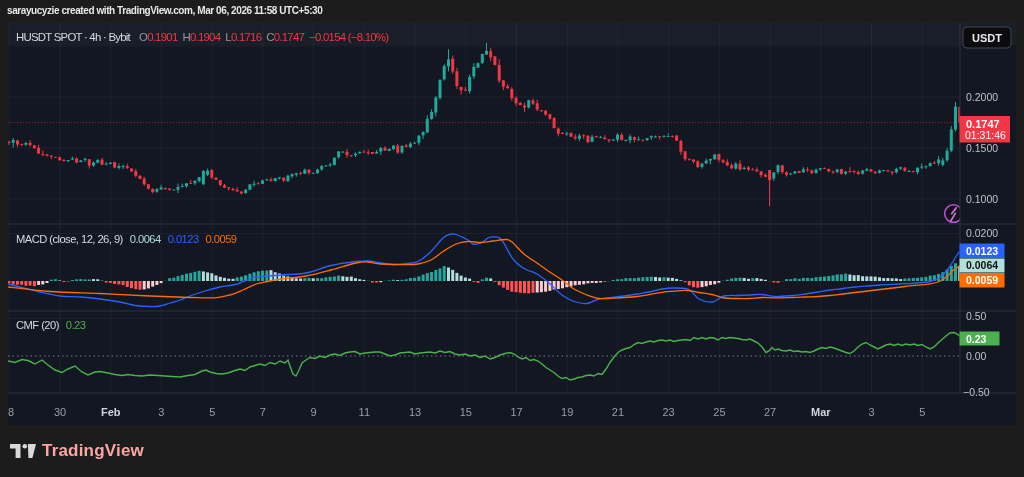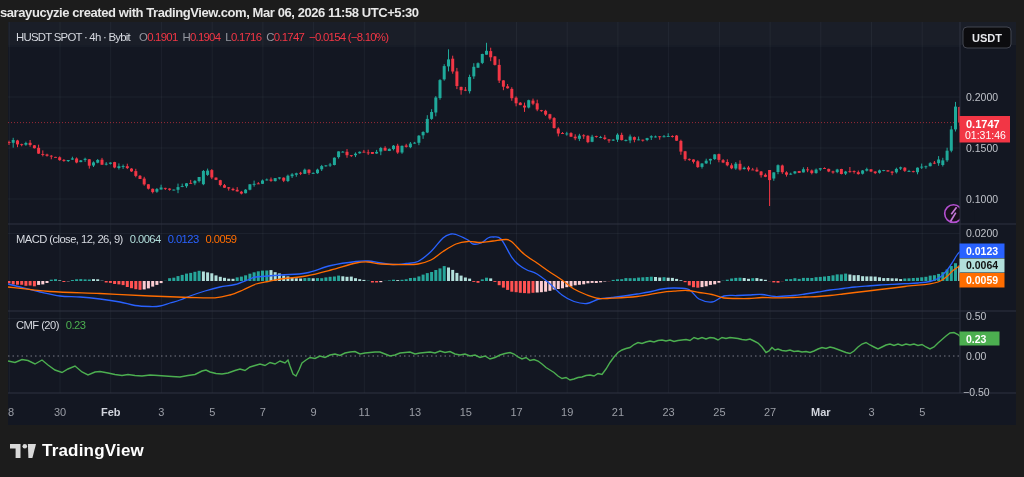--- a/index.html
+++ b/index.html
@@ -1,17 +1,17 @@
 <!DOCTYPE html>
 <html><head><meta charset="utf-8"><style>
 *{margin:0;padding:0;box-sizing:border-box}
 body{width:1024px;height:477px;background:#1c1c1c;font-family:'Liberation Sans',sans-serif;overflow:hidden;position:relative}
 </style></head>
 <body>
-<div style="position:absolute;left:0;top:5px;font-size:13px;font-weight:bold;letter-spacing:-0.42px;color:#e8e8e8">sarayucyzie created with TradingView.com, Mar 06, 2026 11:58 UTC+5:30</div>
+<div style="position:absolute;left:7px;top:5px;font-size:10px;font-weight:bold;letter-spacing:-0.42px;color:#e8e8e8">sarayucyzie created with TradingView.com, Mar 06, 2026 11:58 UTC+5:30</div>
 <div style="position:absolute;left:8px;top:22px;width:1008px;height:403px"><svg width="1008" height="403" viewBox="8 22 1008 403" xmlns="http://www.w3.org/2000/svg" font-family="'Liberation Sans',sans-serif">
 <rect x="8" y="22" width="1008" height="403" fill="#131722"></rect>
 <rect x="8" y="22" width="1008" height="23" fill="rgba(255,255,255,0.03)"></rect>
 <path d="M9.3 22V393" stroke="rgba(205,215,240,0.055)" stroke-width="1"></path>
       <path d="M60.0 22V393" stroke="rgba(205,215,240,0.055)" stroke-width="1"></path>
       <path d="M110.7 22V393" stroke="rgba(205,215,240,0.055)" stroke-width="1"></path>
       <path d="M161.4 22V393" stroke="rgba(205,215,240,0.055)" stroke-width="1"></path>
       <path d="M212.2 22V393" stroke="rgba(205,215,240,0.055)" stroke-width="1"></path>
       <path d="M262.9 22V393" stroke="rgba(205,215,240,0.055)" stroke-width="1"></path>
       <path d="M313.6 22V393" stroke="rgba(205,215,240,0.055)" stroke-width="1"></path>
@@ -781,12 +781,12 @@
       <text x="16" y="243" font-size="11.2" letter-spacing="-0.55" fill="#d6d9e0">MACD (close, 12, 26, 9)<tspan dx="7" fill="#b2dfdb">0.0064</tspan><tspan dx="7" fill="#2962ff">0.0123</tspan><tspan dx="7" fill="#ff6d00">0.0059</tspan></text>
       <text x="16" y="329" font-size="11.2" letter-spacing="-0.55" fill="#d6d9e0">CMF (20)<tspan dx="7" fill="#4caf50">0.23</tspan></text>
 <rect x="963" y="27" width="48" height="21" rx="4" fill="#0c0c0f" stroke="#434651" stroke-width="1"></rect>
       <text x="987" y="41.5" font-size="11" font-weight="bold" fill="#e8e9ed" text-anchor="middle">USDT</text>
 </svg></div>
 <svg width="26" height="15" viewBox="0 0 26 15" style="position:absolute;left:10px;top:444px">
     <path d="M0 0H10.5V14H5.6V4.6H0Z" fill="#d9d9d9"></path>
     <circle cx="14.8" cy="2.3" r="2.3" fill="#d9d9d9"></circle>
     <path d="M17.9 0H26L22.4 14H18.4Z" fill="#d9d9d9"></path>
   </svg>
-<div style="position:absolute;left:42px;top:441px;font-size:17px;font-weight:bold;color:#ffffff;letter-spacing:0.2px">TradingView</div>
+<div style="position:absolute;left:42px;top:441px;font-size:17px;font-weight:bold;color:#fca5a5;letter-spacing:0.2px">TradingView</div>
 </body></html>

